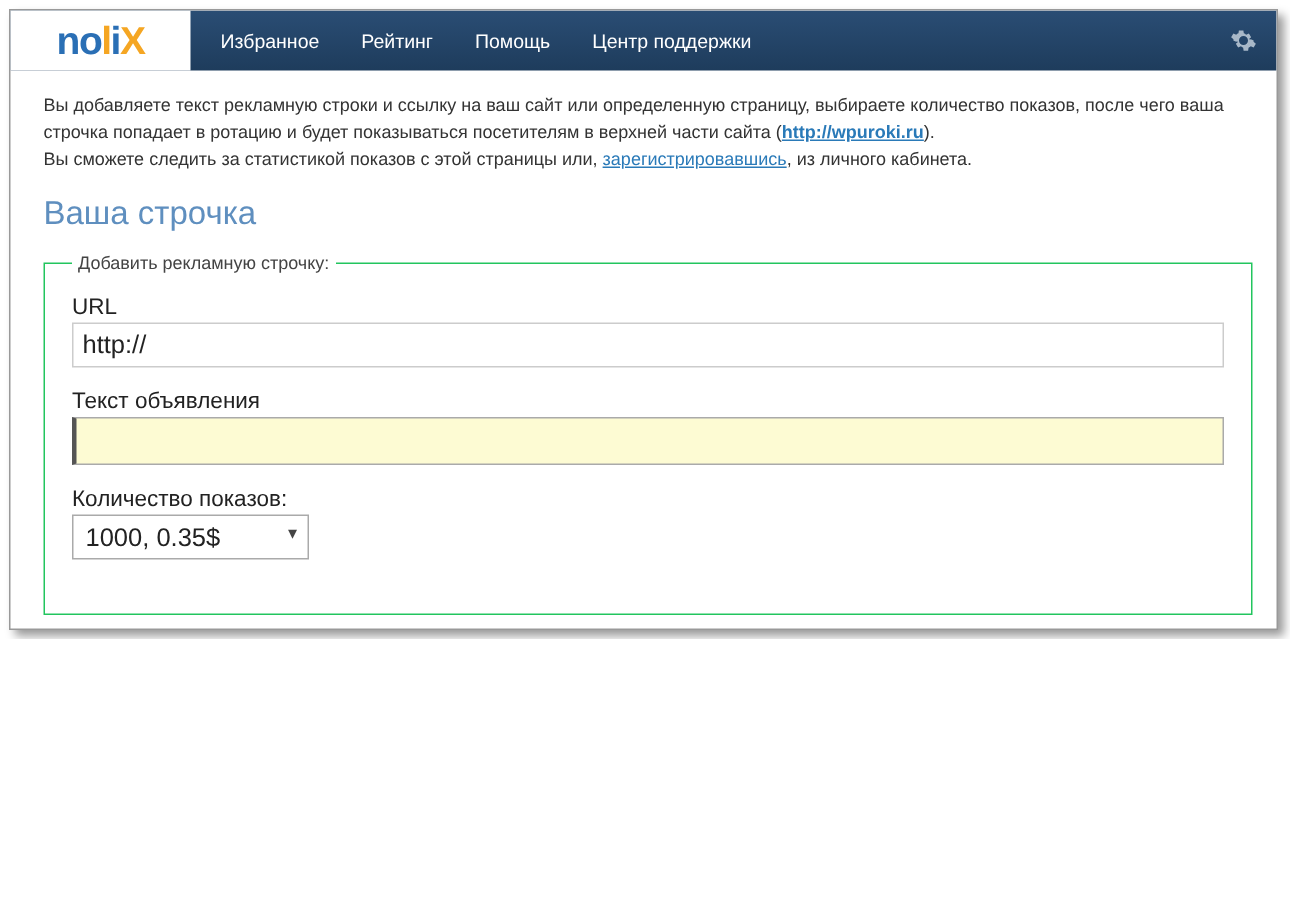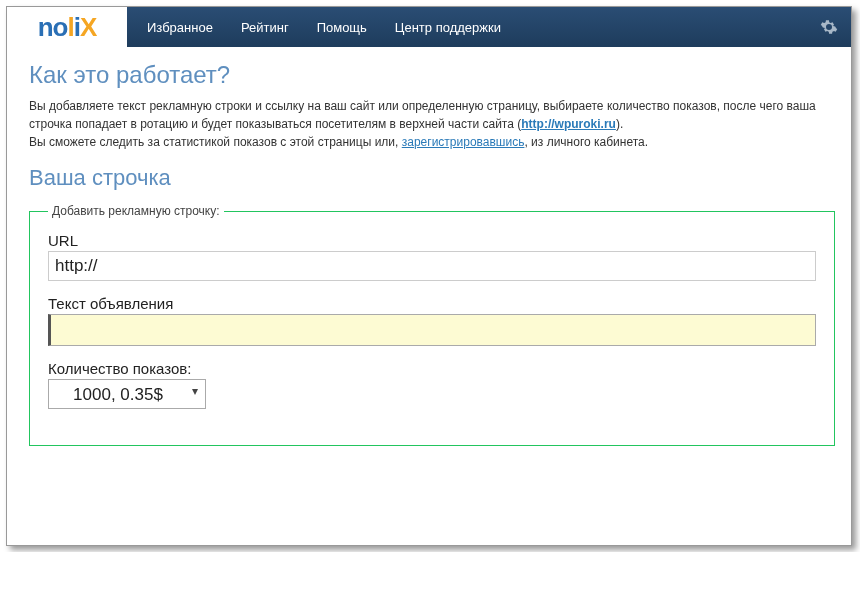--- a/index.html
+++ b/index.html
@@ -3,21 +3,21 @@
   <meta charset="utf-8">
   <style>
     * { margin: 0; padding: 0; box-sizing: border-box; }
     body {
       font-family: Verdana, Arial, sans-serif;
       background: #fff;
       padding: 6px;
     }
     .window {
       width: 846px;
-      height: 540px;
+      height: 414px;
       background: #fff;
       border: 1px solid #999;
       box-shadow: 4px 4px 6px rgba(0,0,0,0.4);
       position: relative;
       overflow: hidden;
     }
     .header {
       height: 40px;
       background: linear-gradient(to bottom, #2a4d74 0%, #1e3c5c 100%);
       display: flex;
@@ -132,21 +132,21 @@
     .select {
       height: 30px;
       border: 1px solid #aaa;
       background: #fff;
       padding: 2px 26px 2px 8px;
       font-size: 17px;
       color: #222;
       appearance: none;
       cursor: pointer;
     }
-    .select-sm { width: 158px; text-align: center; }
+    .select-sm { width: 158px; }
     .select-md { width: 300px; }
     .select-wrap::after {
       content: "▾";
       position: absolute;
       right: 8px;
       top: 5px;
       font-size: 12px;
       color: #444;
       pointer-events: none;
     }
@@ -180,21 +180,20 @@
       <span class="nav-item">Центр поддержки</span>
       <span class="gear">
         <svg viewBox="0 0 24 24">
             <path d="M12 8a4 4 0 100 8 4 4 0 000-8zm9 4a7 7 0 01-.1 1.2l2.1 1.6-2 3.4-2.5-1a7 7 0 01-2 1.2l-.4 2.6h-4l-.4-2.6a7 7 0 01-2-1.2l-2.5 1-2-3.4 2.1-1.6A7 7 0 013 12a7 7 0 01.1-1.2L1 9.2l2-3.4 2.5 1a7 7 0 012-1.2L7.9 3h4l.4 2.6a7 7 0 012 1.2l2.5-1 2 3.4-2.1 1.6A7 7 0 0121 12z"></path>
           </svg>
       </span>
     </div>
   </div>
 
   <div class="content">
-    <h1>Как это работает?</h1>
     <p class="intro">
       <span>Вы добавляете текст рекламную строки и ссылку на ваш сайт или определенную страницу, выбираете количество показов, после чего ваша строчка попадает в ротацию и будет показываться посетителям в верхней части сайта (</span><a href="#">http://wpuroki.ru</a><span>).</span><br>
       <span>Вы сможете следить за статистикой показов с этой страницы или, </span><a href="#" class="reg">зарегистрировавшись</a><span>, из личного кабинета.</span>
     </p>
 
     <h2>Ваша строчка</h2>
 
     <fieldset>
       <legend>Добавить рекламную строчку:</legend>
 

